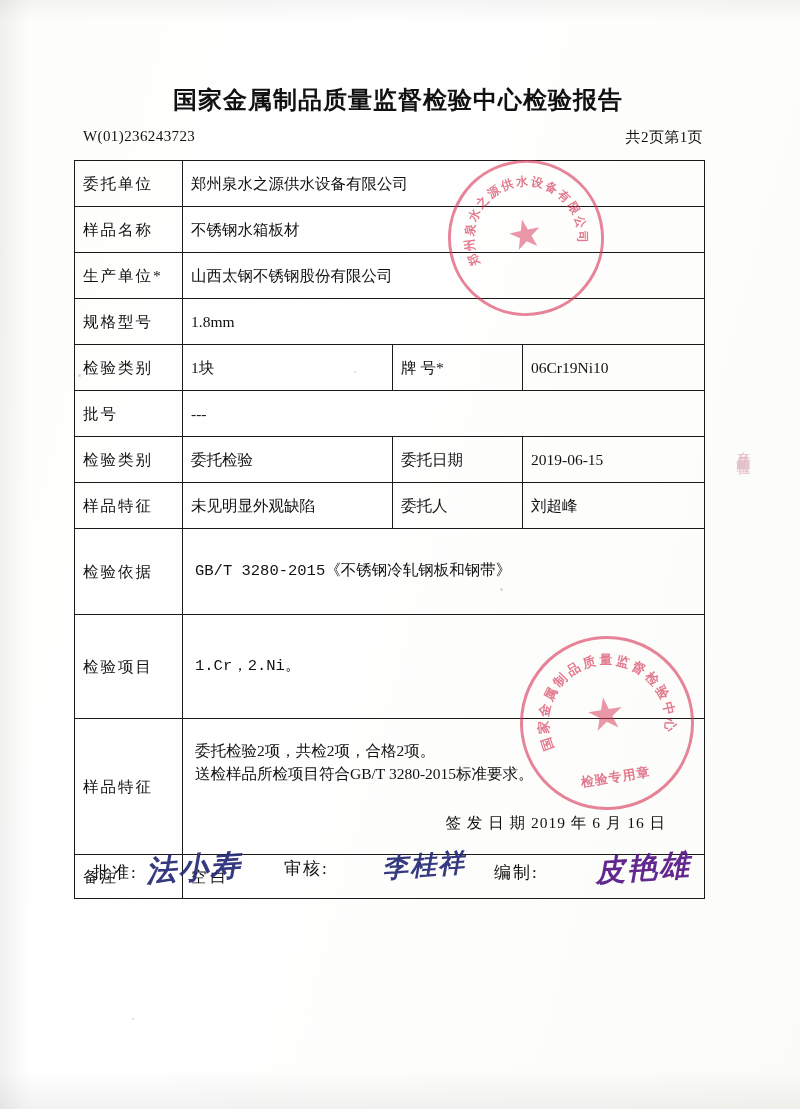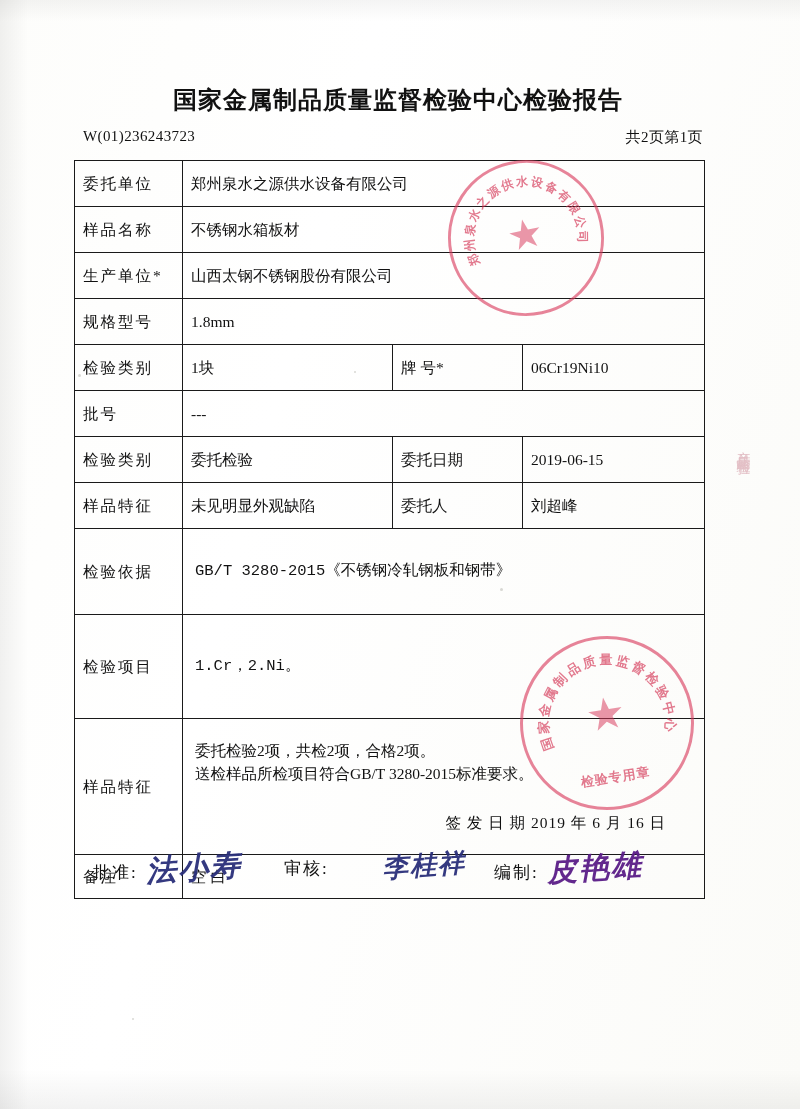--- a/index.html
+++ b/index.html
@@ -219,21 +219,21 @@
     font-style: italic;
     font-weight: bold;
     margin-left: 8px;
     letter-spacing: 2px;
     transform: rotate(-4deg);
     display: inline-block;
     opacity: .95;
   }
   .g1 { left: 19px; }
   .g2 { left: 210px; gap: 45px; }
-  .g3 { left: 420px; }
+  .g3 { left: 420px; gap: 48px; }
   .g3 .sig-hand { color: #5a1d88; }
   .g2 .sig-hand { font-size: 26px; }
 </style>
 </head>
 <body>
 
 <div class="paper"></div>
 <div class="scan-shadow-left"></div>
 <div class="scan-shadow-top"></div>
 <div class="scan-shadow-bottom"></div>

